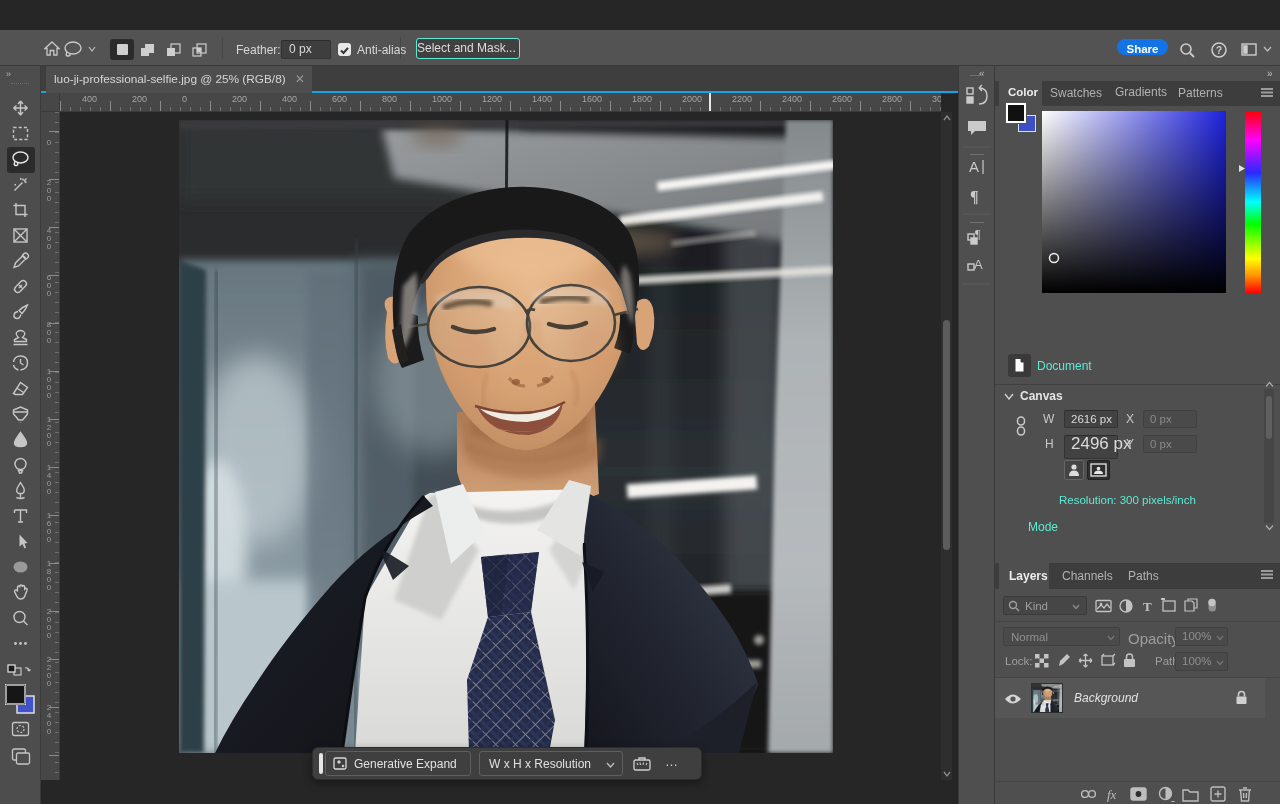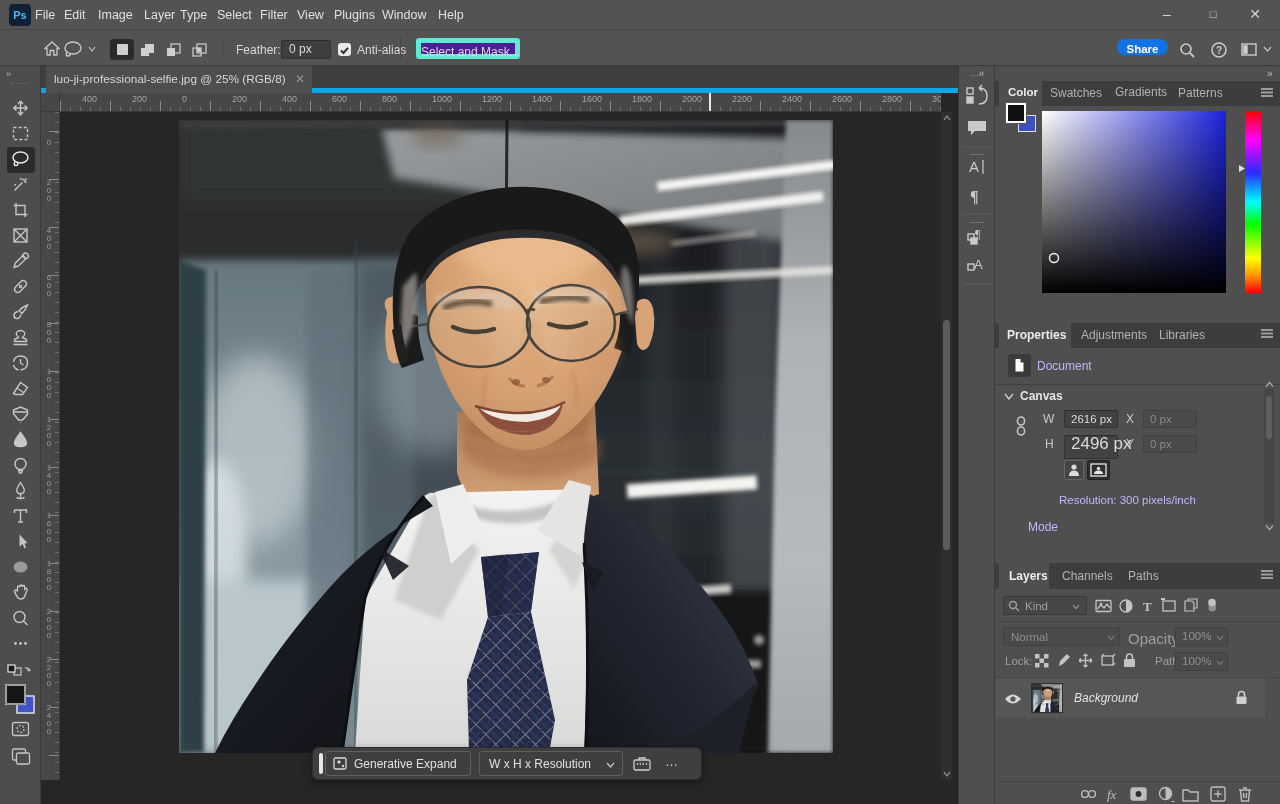--- a/index.html
+++ b/index.html
@@ -11,21 +11,21 @@
 #pslogo{position:absolute;left:9px;top:4px;width:22px;height:22px;background:#0d2239;border-radius:4px;color:#55b6f5;font-size:11px;font-weight:bold;text-align:center;line-height:22px}
 .menu{position:absolute;top:0;height:30px;line-height:30px;color:#e0e0e0;font-size:12.5px}
 .winbtn{position:absolute;top:0;height:30px;line-height:28px;color:#d6d6d6;font-size:14px;text-align:center;width:30px}
 
 #optionsbar{position:absolute;left:0;top:30px;width:1280px;height:36px;background:#535353;border-bottom:1px solid #3a3a3a}
 .ob{position:absolute;color:#d8d8d8;font-size:12px}
 .obsep{position:absolute;top:7px;width:1px;height:22px;background:#636363;border-right:1px solid #464646}
 
 #toolbar{position:absolute;left:0;top:66px;width:41px;height:738px;background:#4d4d4d;border-right:1px solid #3b3b3b}
 
-#tabbar{position:absolute;left:41px;top:66px;width:917px;height:27px;background:#3e3e3e;border-bottom:5px solid #0ea5e9}
+#tabbar{position:absolute;left:41px;top:66px;width:917px;height:27px;background:#3e3e3e;border-bottom:2px solid #0ea5e9}
 #doctab{position:absolute;left:5px;top:0;width:266px;height:27px;background:#4e4e4e;color:#d6d6d6;font-size:11.8px;line-height:27px;padding-left:8px;white-space:nowrap;overflow:hidden}
 #rulcorner{position:absolute;left:41px;top:93px;width:19px;height:19px;background:#474747;border-right:1px solid #3a3a3a;border-bottom:1px solid #3a3a3a}
 #rulerH{position:absolute;left:60px;top:93px;width:881px;height:19px;background:#474747;border-bottom:1px solid #3a3a3a;overflow:hidden}
 #rulerHticks{position:absolute;left:0;top:14px;width:881px;height:5px;
 background:repeating-linear-gradient(90deg,#6f6f6f 0 1px,transparent 1px 10px)}
 #rulerHticksM{position:absolute;left:0;top:8px;width:881px;height:11px;
 background:repeating-linear-gradient(90deg,#8a8a8a 0 1px,transparent 1px 50px)}
 .rlab{position:absolute;top:1px;color:#a5a5a5;font-size:9px}
 #rulerV{position:absolute;left:41px;top:112px;width:19px;height:668px;background:#474747;border-right:1px solid #3a3a3a;overflow:hidden}
 #rulerVticks{position:absolute;left:14px;top:0;width:5px;height:668px;
@@ -40,44 +40,27 @@
 #statusbar{position:absolute;left:41px;top:780px;width:917px;height:24px;background:#434343;border-top:1px solid #393939}
 
 #taskbar{position:absolute;left:312px;top:747px;width:390px;height:33px;background:#3f3f3f;border:1px solid #2c2c2c;border-radius:6px;box-shadow:0 3px 8px rgba(0,0,0,.4)}
 
 #iconstrip{position:absolute;left:958px;top:66px;width:36px;height:738px;background:#4f4f4f;border-left:1px solid #3a3a3a}
 #panels{position:absolute;left:994px;top:66px;width:286px;height:738px;background:#4f4f4f;border-left:1px solid #3a3a3a}
 .ptabbar{position:absolute;left:0;width:286px;background:#3d3d3d}
 .ptab{position:absolute;top:0;height:100%;color:#b2b2b2;font-size:12px}
 .ptab.act{background:#4f4f4f;color:#ececec;font-weight:bold}
 .hamb{position:absolute;right:8px;color:#c8c8c8}
-.ptext{position:absolute;color:#c4b5fd;font-size:12px}
+.ptext{position:absolute;color:#5eead4;font-size:12px}
 .pinput{position:absolute;background:#424242;border:1px solid #333;border-top:1px solid #2c2c2c;color:#dadada;font-size:12px;border-radius:2px}
 .pinput.dis{color:#8a8a8a;background:#4a4a4a;border-color:#404040}
 </style></head>
 <body>
 <div id="app">
 
-  <div id="menubar">
-    <div id="pslogo">Ps</div>
-    <div class="menu" style="left:35px">File</div>
-    <div class="menu" style="left:64px">Edit</div>
-    <div class="menu" style="left:98px">Image</div>
-    <div class="menu" style="left:144px">Layer</div>
-    <div class="menu" style="left:180px">Type</div>
-    <div class="menu" style="left:217px">Select</div>
-    <div class="menu" style="left:260px">Filter</div>
-    <div class="menu" style="left:297px">View</div>
-    <div class="menu" style="left:334px">Plugins</div>
-    <div class="menu" style="left:382px">Window</div>
-    <div class="menu" style="left:438px">Help</div>
-    <div class="winbtn" style="left:1152px">–</div>
-    <div class="winbtn" style="left:1198px;font-size:11px">□</div>
-    <div class="winbtn" style="left:1240px">✕</div>
-  </div>
 
   <div id="optionsbar">
     <svg class="abs" style="left:44px;top:11px" width="16" height="15" viewBox="0 0 16 15">
       <path d="M8,1 L15,7.5 L13,7.5 L13,14 L9.8,14 L9.8,9.5 L6.2,9.5 L6.2,14 L3,14 L3,7.5 L1,7.5 Z" fill="none" stroke="#c8c8c8" stroke-width="1.3"></path>
     </svg>
     <svg class="abs" style="left:63px;top:10px" width="22" height="18" viewBox="0 0 22 18">
       <ellipse cx="10" cy="8" rx="8" ry="6" fill="none" stroke="#c8c8c8" stroke-width="1.4"></ellipse>
       <path d="M4,12 Q2,16 5,16 Q8,16 7,13" fill="none" stroke="#c8c8c8" stroke-width="1.4"></path>
     </svg>
     <svg class="abs" style="left:88px;top:16px" width="8" height="6" viewBox="0 0 8 6">
@@ -101,21 +84,21 @@
     <div class="obsep" style="left:222px"></div>
     <div class="ob" style="left:236px;top:13px">Feather:</div>
     <div class="pinput" style="left:281px;top:10px;width:50px;height:19px;line-height:17px;padding-left:7px;background:#3e3e3e">0 px</div>
     <div class="abs" style="left:338px;top:13px;width:13px;height:13px;background:#e9e9e9;border-radius:3px">
       <svg width="13" height="13" viewBox="0 0 13 13">
           <path d="M3,6.5 L5.5,9 L10,3.8" fill="none" stroke="#333" stroke-width="2"></path>
         </svg>
     </div>
     <div class="ob" style="left:357px;top:13px">Anti-alias</div>
     <div class="obsep" style="left:400px"></div>
-    <div class="abs" style="left:416px;top:8px;width:104px;height:21px;background:#4c1d95;border:5px solid #5eead4;border-radius:3px;color:#dcdcdc;font-size:12px;text-align:left;line-height:19px;white-space:nowrap">Select and Mask...</div>
+    <div class="abs" style="left:416px;top:8px;width:104px;height:21px;background:#404040;border:1px solid #5eead4;border-radius:3px;color:#dcdcdc;font-size:12px;text-align:left;line-height:19px;white-space:nowrap">Select and Mask...</div>
     <div class="abs" style="left:1117px;top:9px;width:51px;height:16px;background:#1373e6;border-radius:11px;color:#fff;font-size:11.5px;font-weight:bold;text-align:center;line-height:21px">Share</div>
     <svg class="abs" style="left:1179px;top:12px" width="16" height="16" viewBox="0 0 16 16">
       <circle cx="7" cy="7" r="5" fill="none" stroke="#cdcdcd" stroke-width="1.6"></circle>
         <line x1="11" y1="11" x2="15" y2="15" stroke="#cdcdcd" stroke-width="1.8"></line>
     </svg>
     <svg class="abs" style="left:1211px;top:12px" width="16" height="16" viewBox="0 0 16 16">
       <circle cx="8" cy="8" r="7" fill="none" stroke="#cdcdcd" stroke-width="1.5"></circle>
       <text x="8" y="11.5" font-size="10" font-weight="bold" fill="#cdcdcd" text-anchor="middle" font-family="Liberation Sans">?</text>
     </svg>
     <svg class="abs" style="left:1241px;top:13px" width="16" height="13" viewBox="0 0 16 13">
@@ -593,26 +576,20 @@
           <circle cx="12" cy="147" r="4.5" fill="none" stroke="#efefef" stroke-width="1.5"></circle>
         </svg>
 
       <div class="abs" style="left:250px;top:5px;width:16px;height:182px;background:
         linear-gradient(to bottom,#f00 0%,#f0f 16%,#2a2aff 34%,#0ff 50%,#0f0 62%,#ff0 81%,#f90 90%,#f00 100%)"></div>
       <svg class="abs" style="left:243px;top:5px" width="8" height="182">
           <path d="M1,54 L7,57.5 L1,61 Z" fill="#e0e0e0"></path>
         </svg>
     </div>
 
-    <div class="ptabbar" style="top:257px;height:25px">
-      <div class="ptab act" style="left:4px;width:72px;padding:5px 0 0 8px">Properties</div>
-      <div class="ptab" style="left:76px;width:80px;padding:5px 0 0 10px">Adjustments</div>
-      <div class="ptab" style="left:156px;width:62px;padding:5px 0 0 8px">Libraries</div>
-      <div class="hamb" style="top:6px;width:12px;height:2px;background:#9b9b9b;box-shadow:0 3.5px #9b9b9b,0 7px #9b9b9b"></div>
-    </div>
     <div class="abs" style="left:0;top:282px;width:286px;height:212px;background:#4f4f4f">
       <div class="abs" style="left:13px;top:6px;width:23px;height:23px;background:#3a3a3a;border-radius:3px">
         <svg width="23" height="23">
             <path d="M7,4.5 L13,4.5 L16,8 L16,18 L7,18 Z M13,4.5 L13,8 L16,8" fill="#fff" stroke="#3a3a3a" stroke-width="1"></path>
           </svg>
       </div>
       <div class="ptext" style="left:42px;top:11px">Document</div>
       <div class="abs" style="left:0;top:36px;width:286px;height:1px;background:#404040"></div>
       <svg class="abs" style="left:9px;top:45px" width="10" height="7">
           <path d="M1,1 L5,6 L9,1" fill="none" stroke="#cfcfcf" stroke-width="1.4"></path>

